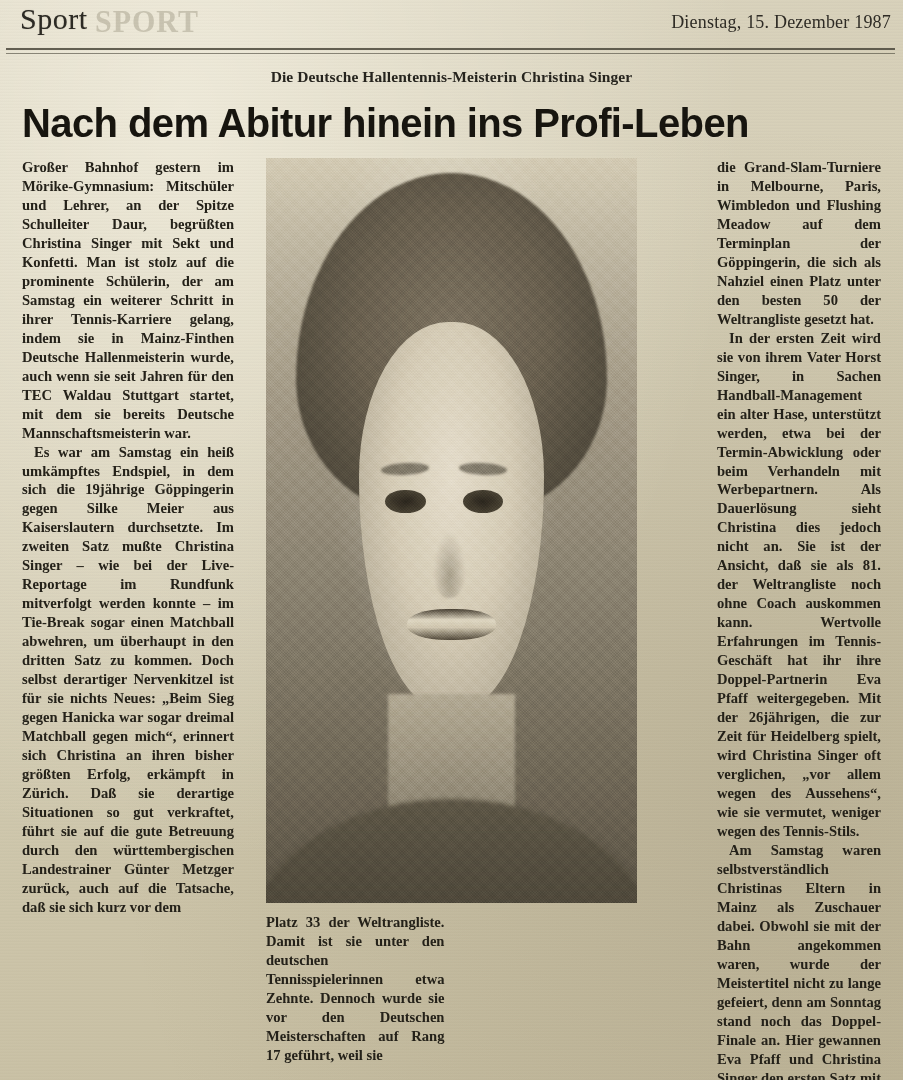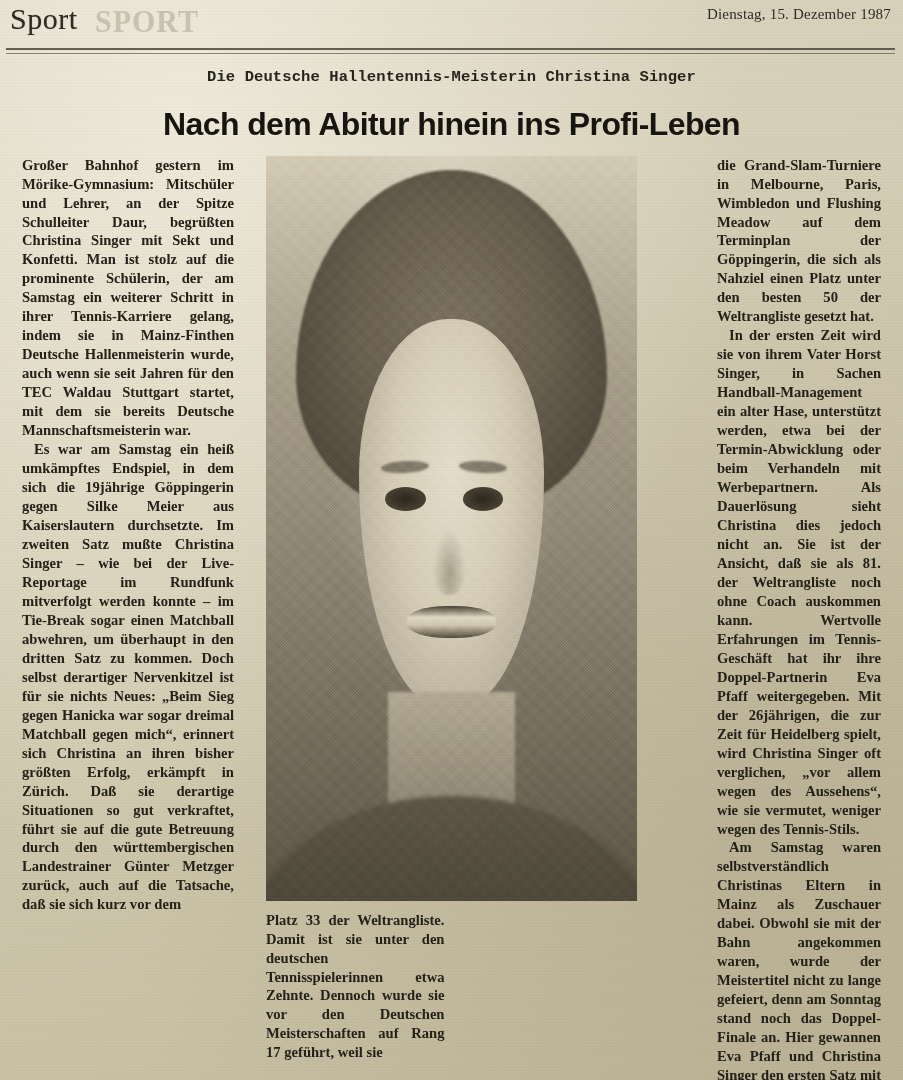--- a/index.html
+++ b/index.html
@@ -32,21 +32,21 @@
     background:
       repeating-linear-gradient(0deg, rgba(0,0,0,0.018) 0px, rgba(0,0,0,0.018) 1px, rgba(255,255,255,0.012) 2px, rgba(255,255,255,0.012) 3px);
     mix-blend-mode: multiply;
     opacity:.7;
   }
 
   
   .masthead {
     position: relative;
     height: 46px;
-    padding: 0 12px 0 10px;
+    padding: 0 12px 0 20px;
     display: flex;
     align-items: flex-start;
     justify-content: space-between;
   }
   .section-name {
     font-family: "Liberation Serif", serif;
     font-size: 30px;
     font-weight: 400;
     color: #2c2a24;
     letter-spacing: .5px;
@@ -58,23 +58,23 @@
     left: 95px;
     top: 4px;
     font-size: 30px;
     font-weight: 700;
     color: rgba(120,112,88,.30);
     letter-spacing: 1px;
     transform: scaleY(1.05);
     pointer-events: none;
   }
   .issue-date {
-    font-size: 15px;
+    font-size: 18px;
     color: #2e2b25;
-    margin-top: 6px;
+    margin-top: 12px;
     letter-spacing: .2px;
     white-space: nowrap;
   }
   .rule-top {
     height: 2px;
     background: #4a463a;
     margin: 2px 8px 0 6px;
     opacity: .85;
   }
   .rule-top.thin {
@@ -82,32 +82,31 @@
     margin-top: 3px;
     opacity: .6;
   }
 
   
   .article {
     padding: 14px 22px 0 22px;
   }
   .kicker {
     text-align: center;
-    font-family: Liberation Mono, monospace;
+    font-family: Liberation Serif, serif;
     font-weight: 700;
     font-size: 15.5px;
     color: #26241e;
     letter-spacing: .1px;
-    margin-bottom: 22px;
+    margin-bottom: 16px;
   }
   .headline {
-    text-align: center;
     font-family: "Liberation Sans", sans-serif;
     font-weight: 700;
-    font-size: 32px;
+    font-size: 40px;
     line-height: 1.05;
     color: #17150f;
     letter-spacing: -0.6px;
     margin: 4px 0 14px 0;
     text-shadow: 0 1px 0 rgba(255,255,255,.12);
   }
 
   .columns {
     display: grid;
     grid-template-columns: 212px 1fr 212px;

